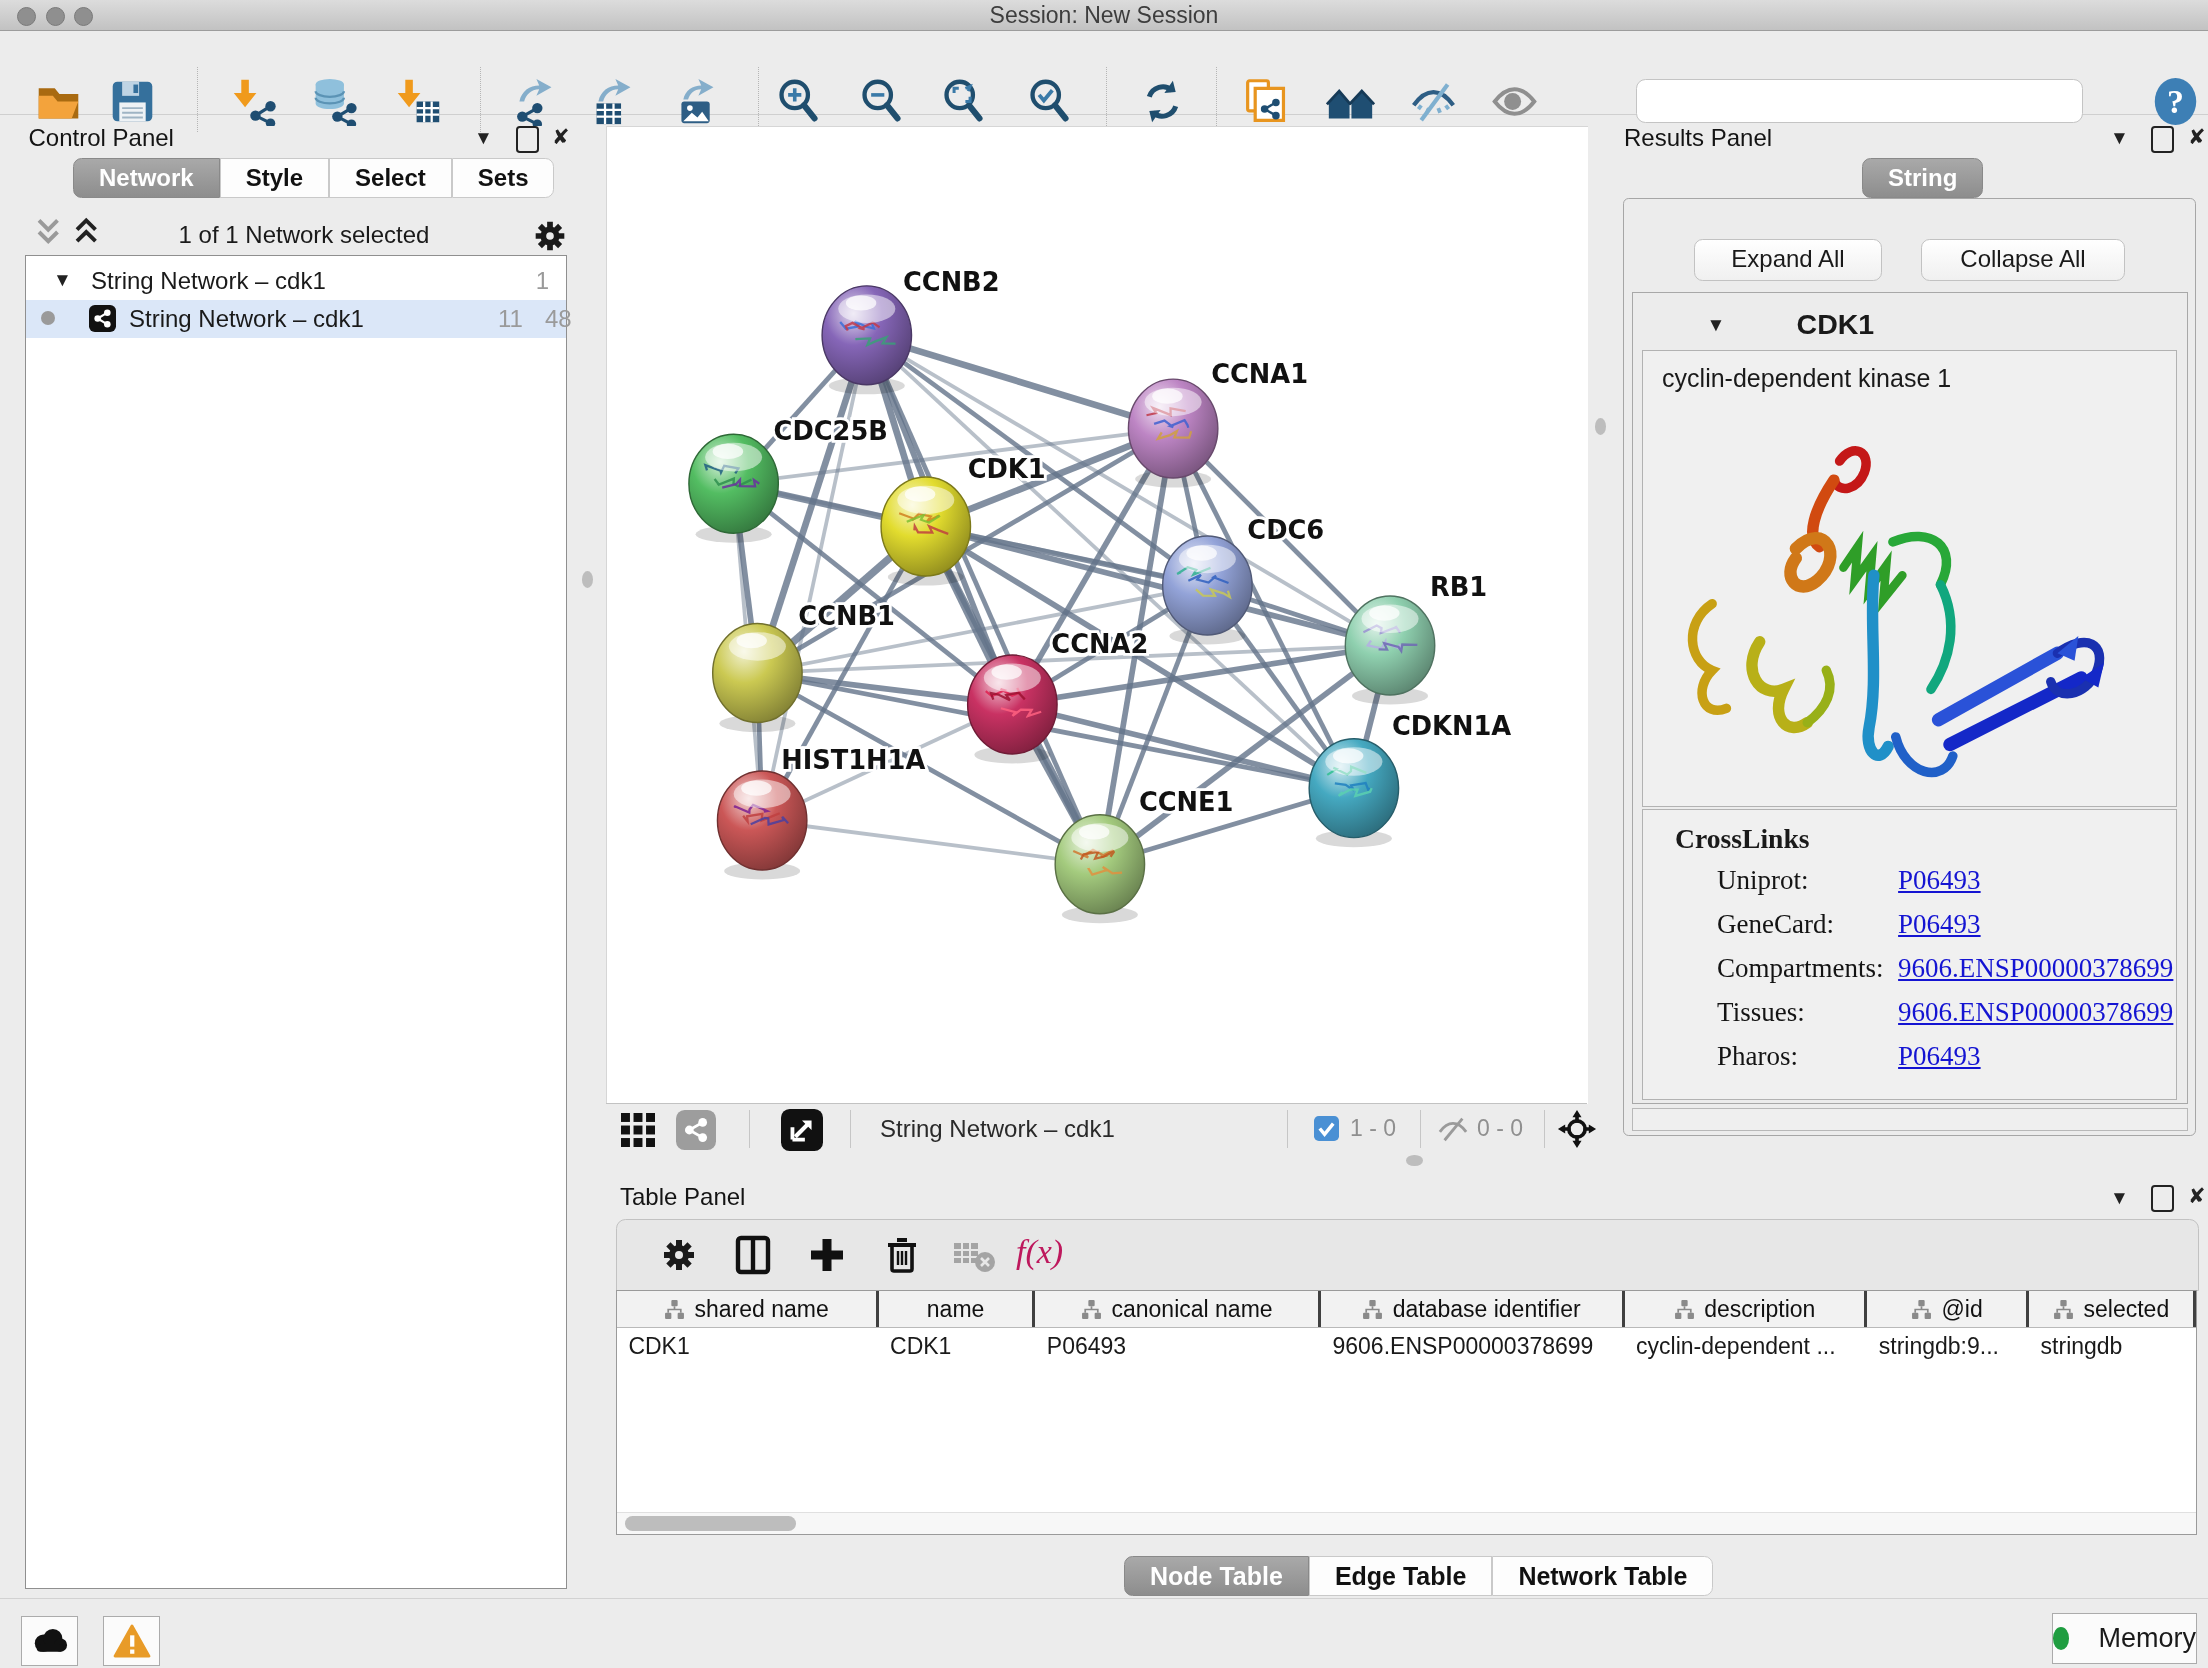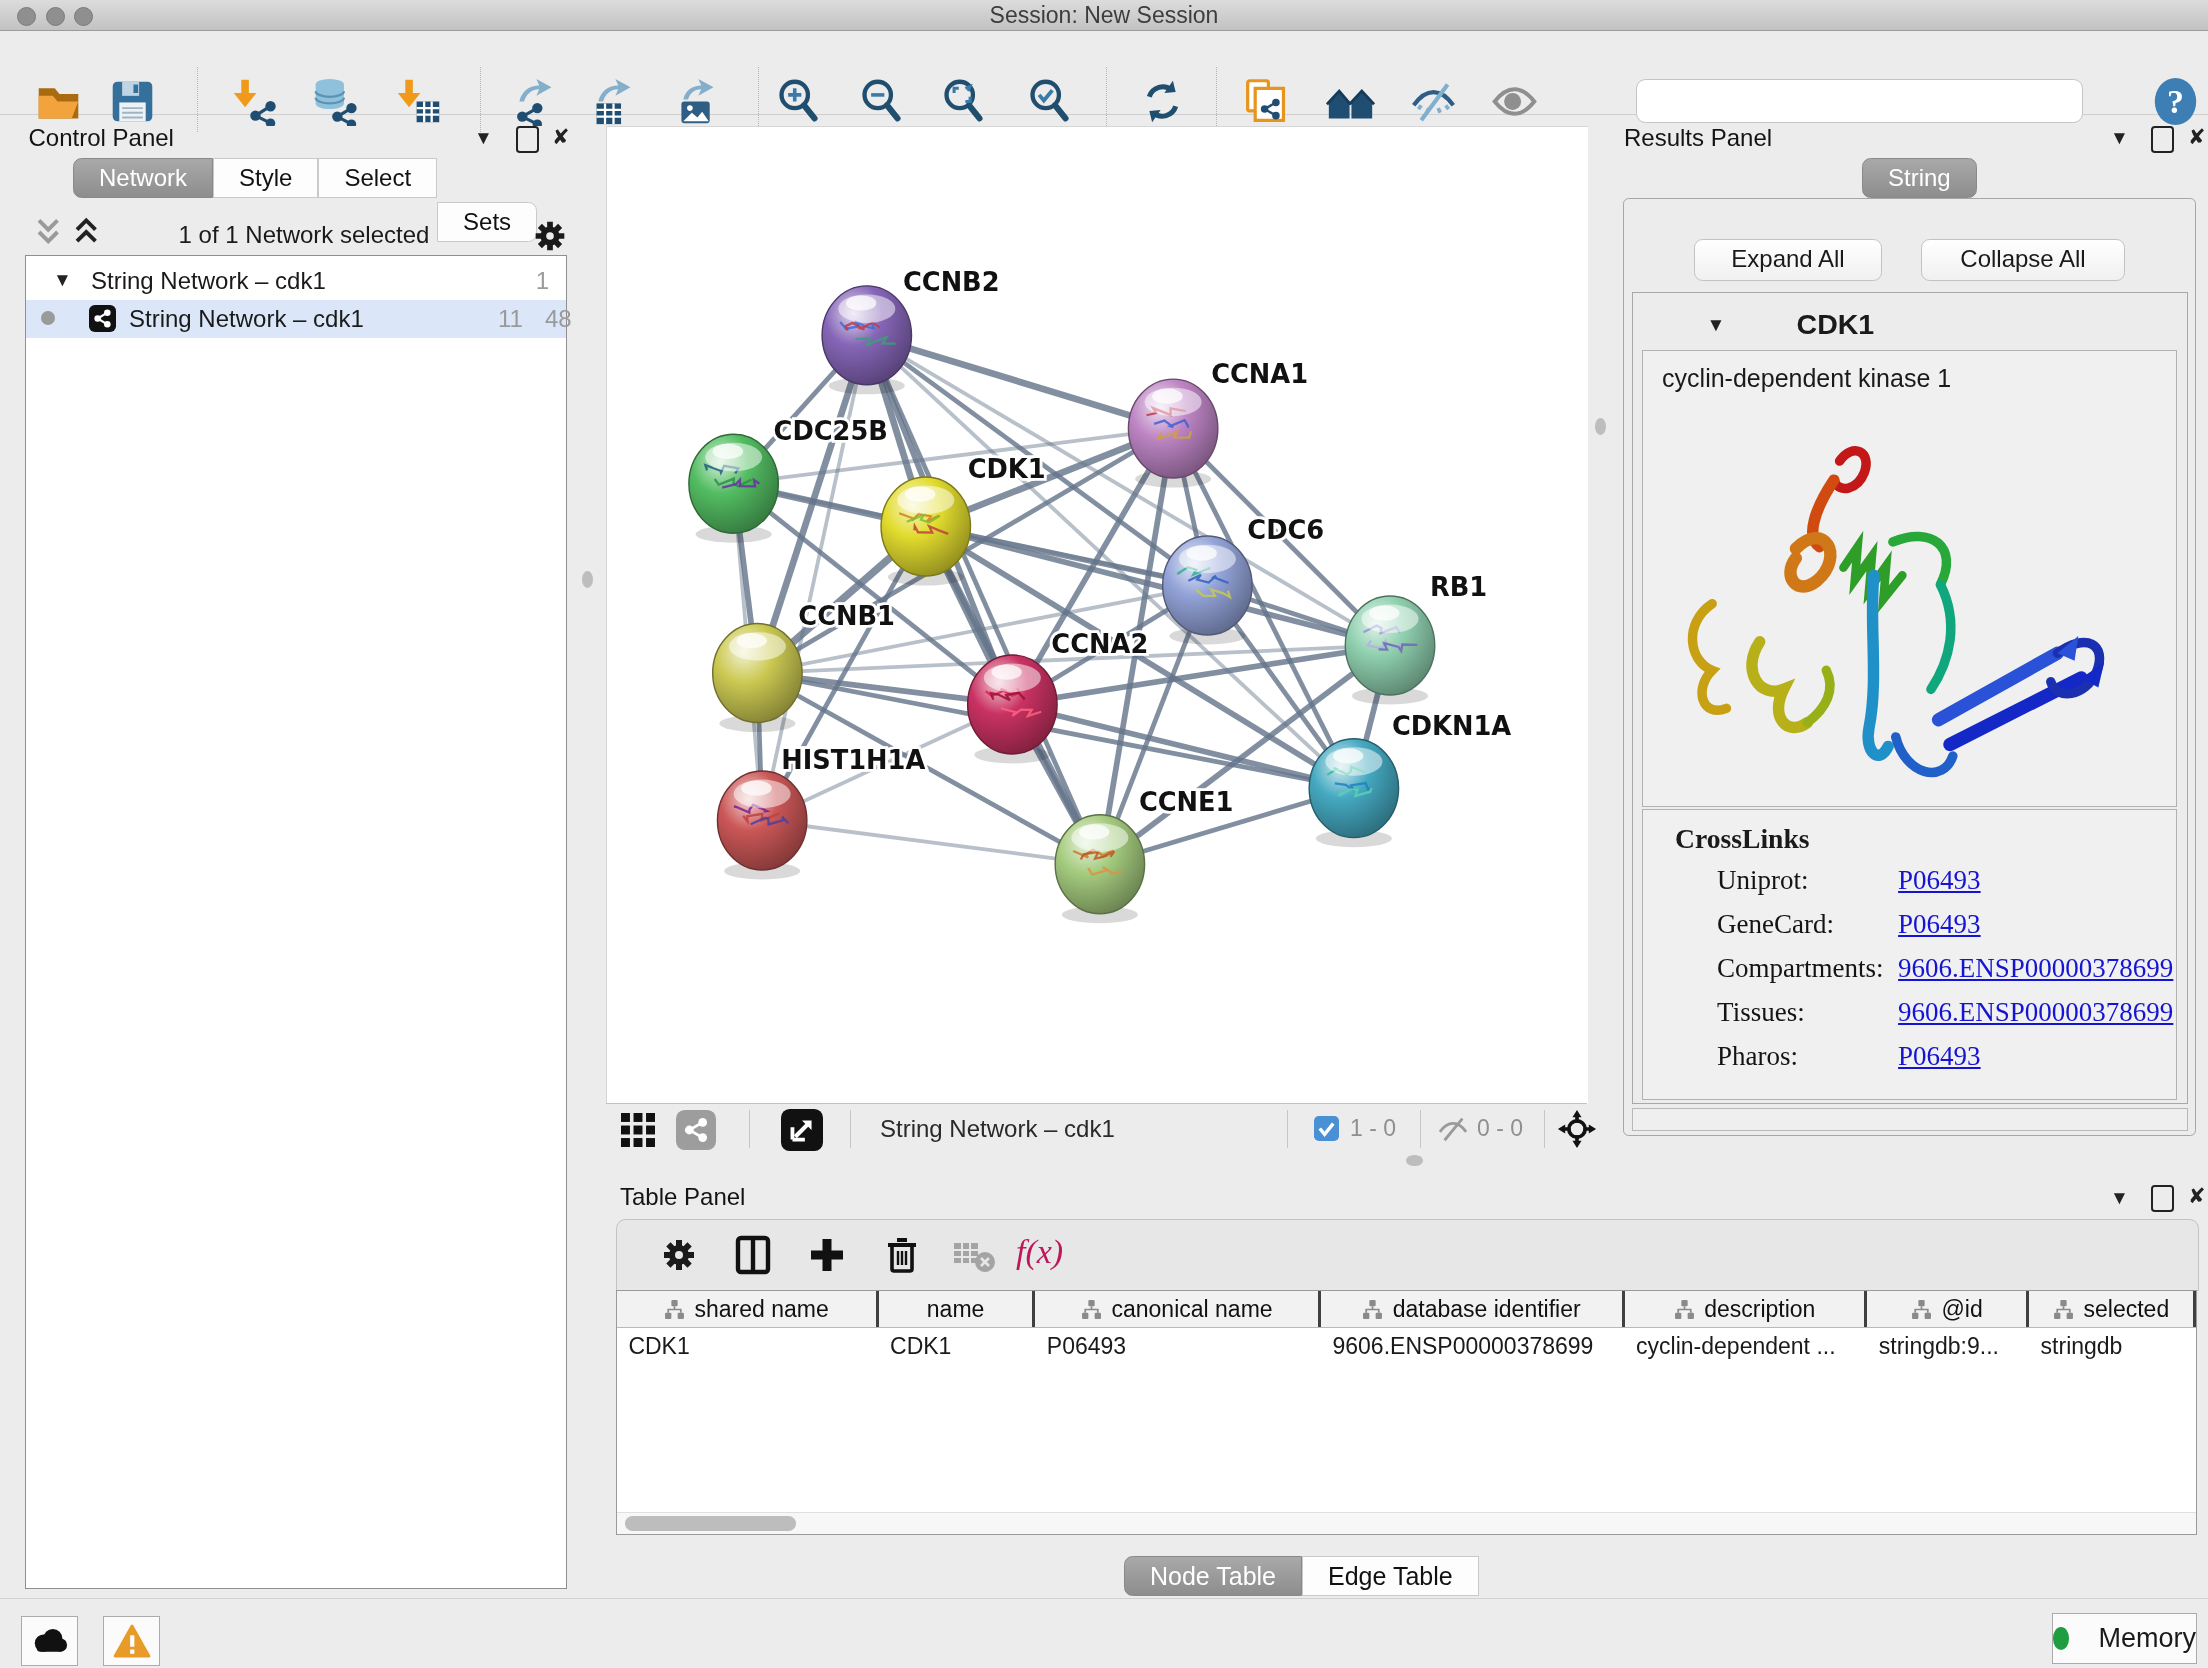--- a/index.html
+++ b/index.html
@@ -17,25 +17,25 @@
   .tbtn svg{width:49px;height:49px;}
   .tsep{position:absolute;top:36px;height:65px;border-left:1.9px dotted #b5b5b5;}
   .searchbox{position:absolute;left:1636px;top:48px;width:447px;height:44px;border:1.9px solid #c4c4c4;
              border-radius:9.5px;background:#fff;font-size:23px;padding:0 9.5px 0 46px;outline:none;
              font-family:"Liberation Sans",sans-serif;box-sizing:border-box;}
   
   .panel-title{font-size:24px;color:#141414;}
   .winctl{font-size:21px;color:#222;cursor:pointer;line-height:25px;}
   .wsq{width:19px;height:23px;border:2.9px solid #222;border-radius:3.8px;}
   .tab{height:38px;line-height:38px;padding:0 25px;font-size:24px;background:#fdfdfd;
-       border:1px solid #c9c9c9;color:#111;cursor:pointer;}
+       border:1px solid #c9c9c9;color:#111;cursor:pointer;font-weight:bold;}
   .tab.sel{background:linear-gradient(#a9a9a9,#8d8d8d);color:#fff;border-color:#898989;}
   .tabrow{display:flex;}
   .tabrow .tab:first-child{border-radius:8.6px 0 0 8.6px;}
-  .tabrow .tab:last-child{border-radius:0 8.6px 8.6px 0;margin-top:44px;}
+  .tabrow .tab:last-child{border-radius:0 8.6px 8.6px 0;}
   
   .treebox{left:25px;top:255px;width:540px;height:1332px;background:#fff;border:1.9px solid #8f8f8f;}
   .count{color:#9a9a9a;}
   .childrow{background:#dbe7f8;}
   
   #net{left:606px;top:126px;background:#ffffff;border-left:1px solid #d6d6d6;border-top:1px solid #d6d6d6;}
   .netbar{left:606px;top:1103px;width:981px;height:49px;background:#ececec;border-top:1px solid #c2c2c2;}
   .nbsep{position:absolute;top:5.7px;height:38px;border-left:1px solid #c6c6c6;}
   .gtxt{color:#8f8f8f;font-size:23px;}
   .handle{background:#bdbdbd;border-radius:50%;}

